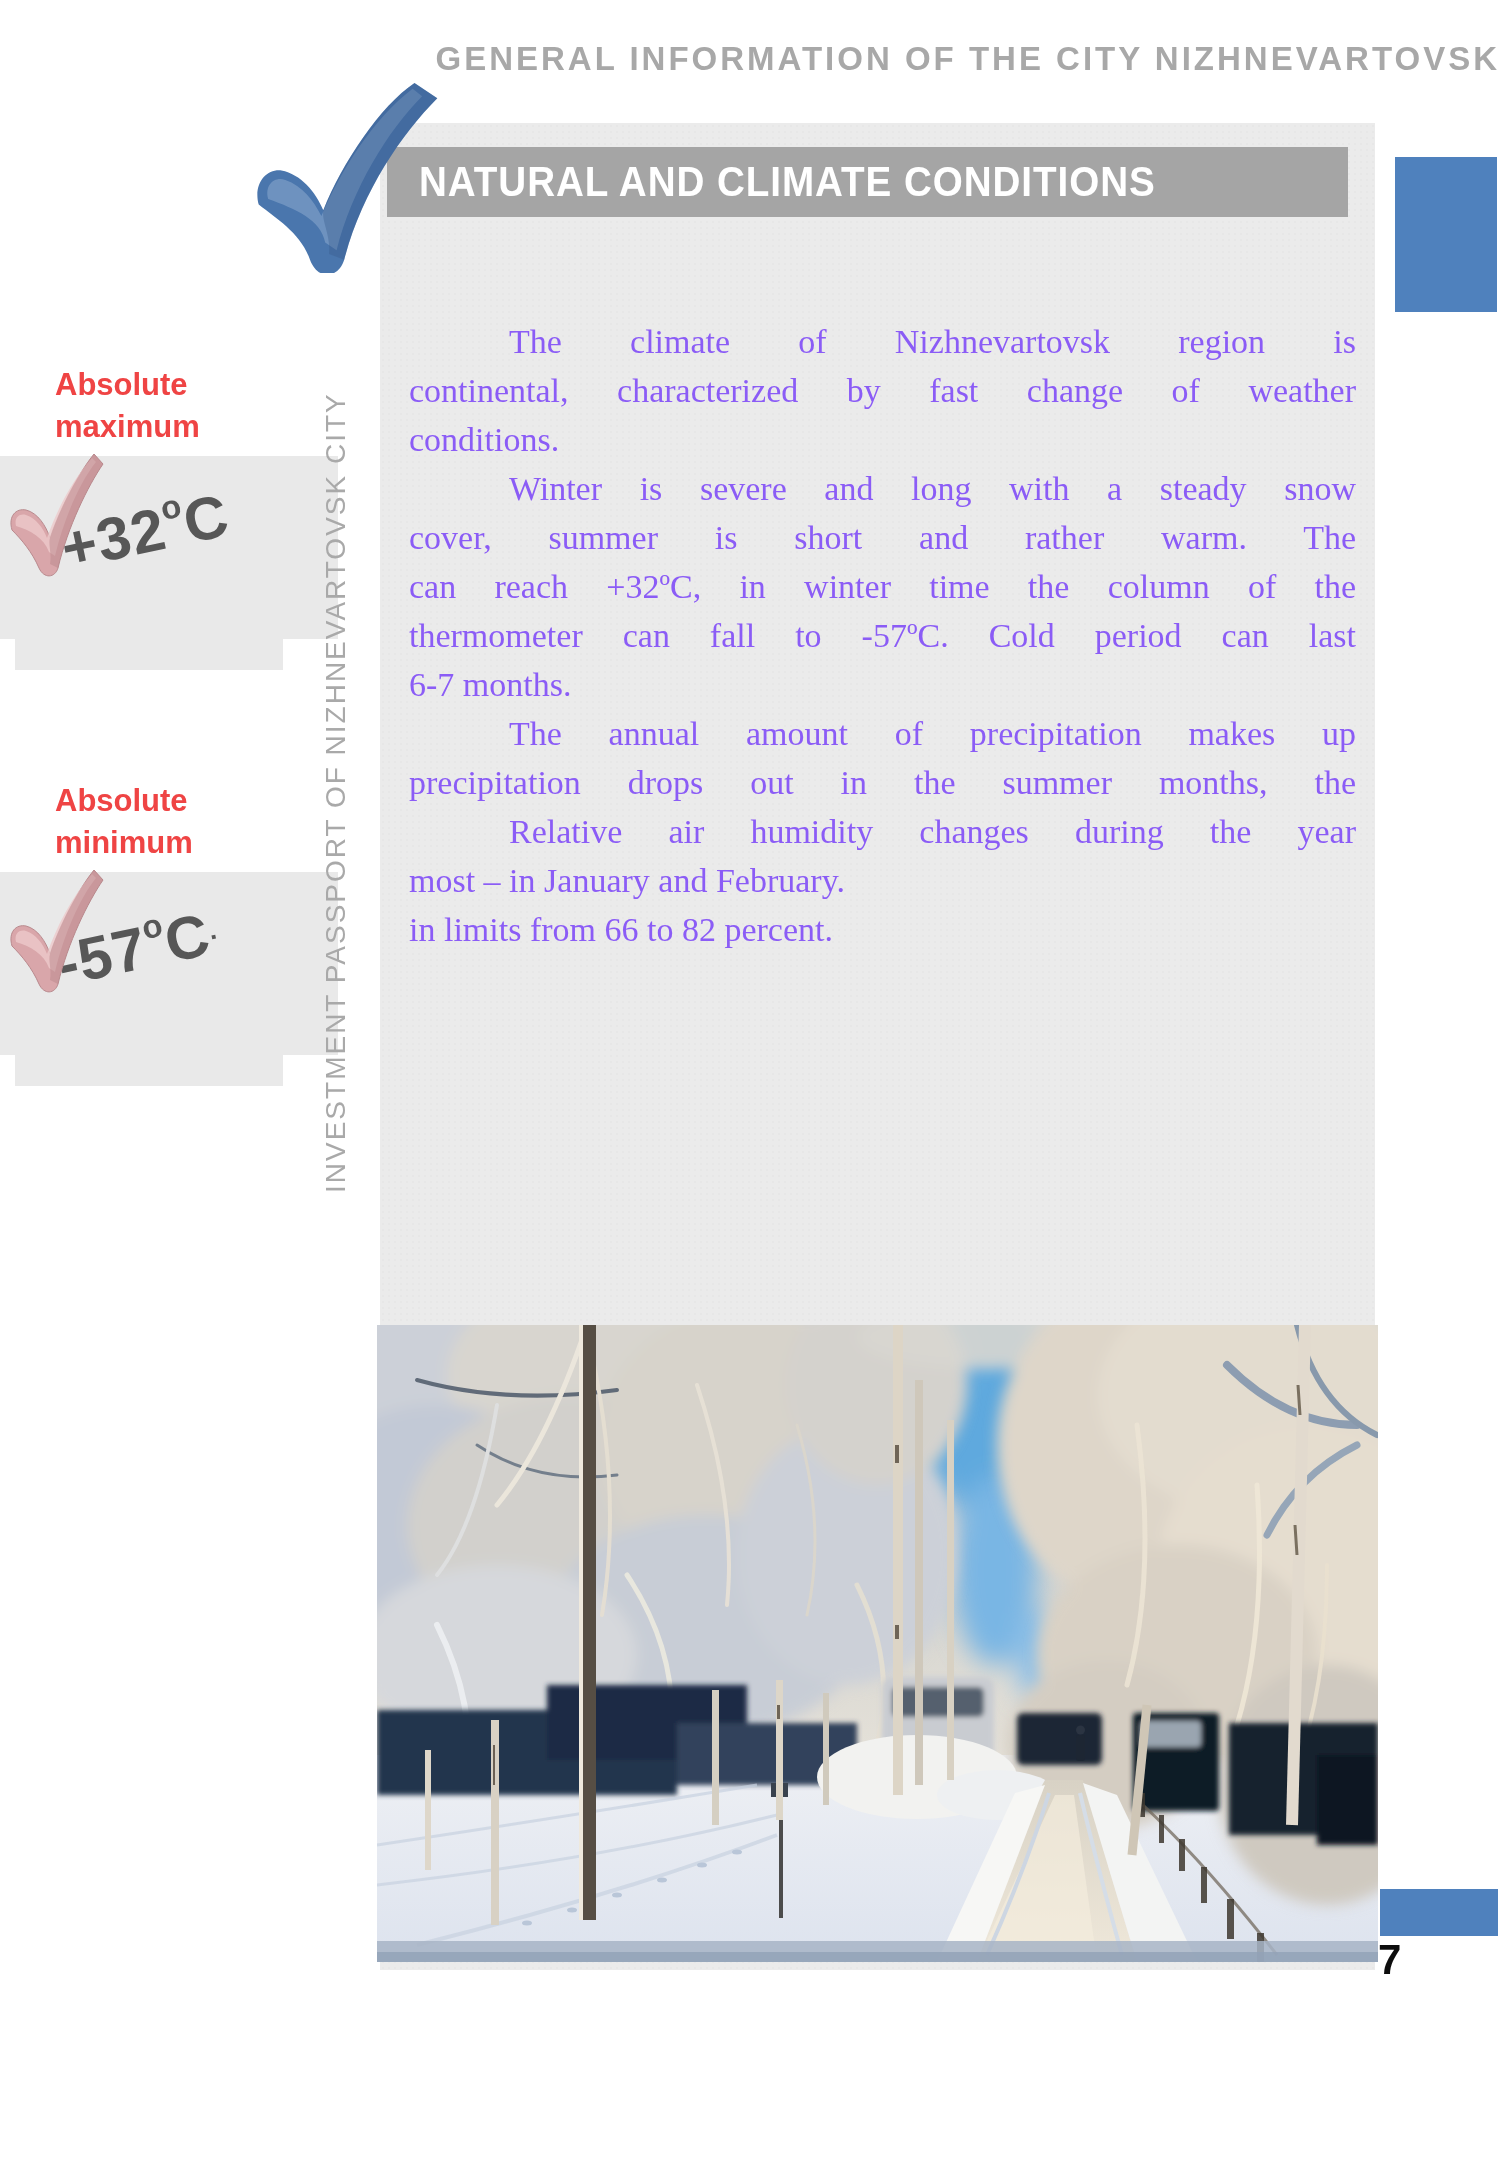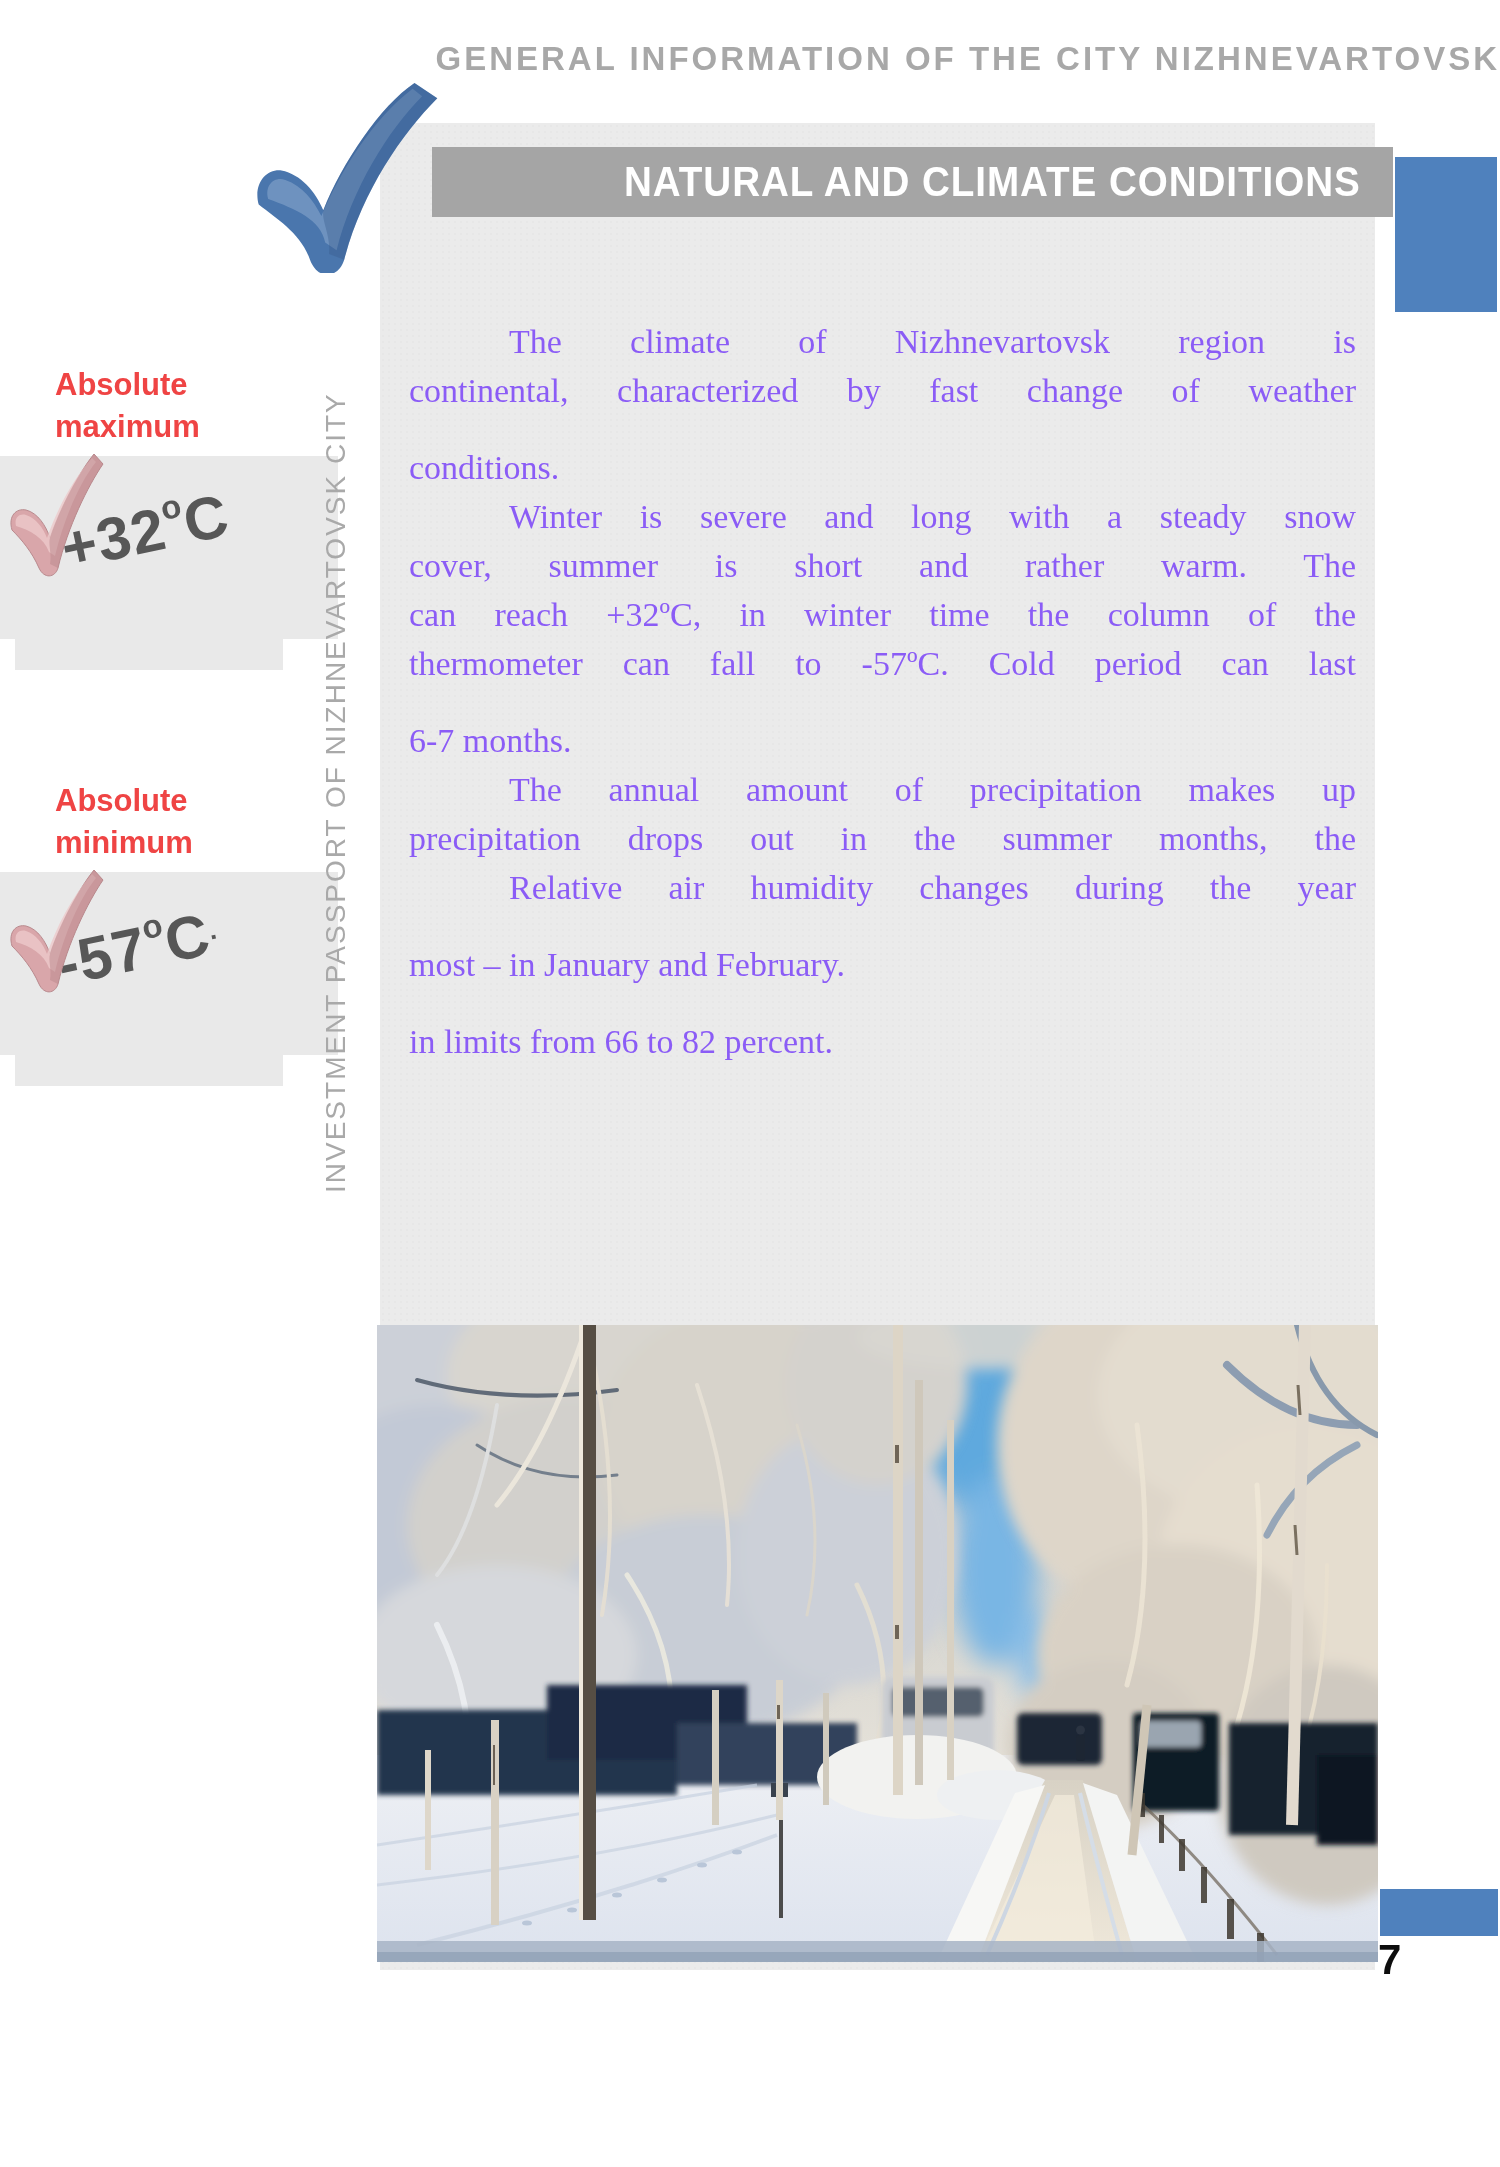--- a/index.html
+++ b/index.html
@@ -12,21 +12,21 @@
 
   
   .content-panel{position:absolute;left:380px;top:123px;width:995px;height:1847px;
     background:#ebebeb;
     background-image:radial-gradient(rgba(0,0,0,0.015) 1px,transparent 1px);
     background-size:6px 6px;}
 
   
   .section-banner{position:absolute;left:387px;top:147px;width:961px;height:70px;
     background:#a5a5a5;color:#ffffff;font-weight:bold;font-size:42px;letter-spacing:1px;
-    line-height:70px;text-align:right;transform-origin:center;margin-left:45px;}
+    line-height:70px;text-align:left;transform-origin:center;}
   .section-banner-inner{display:inline-block;transform:scaleX(0.92);transform-origin:center;white-space:nowrap;}
 
   
   .blue-check{position:absolute;left:248px;top:83px;width:200px;height:190px;z-index:5;}
 
   
   .blue-rect-top{position:absolute;left:1395px;top:157px;width:102px;height:155px;background:#4f81bd;}
   .blue-rect-bottom{position:absolute;left:1380px;top:1889px;width:118px;height:47px;background:#4f81bd;}
 
   
@@ -51,21 +51,21 @@
   
   .vertical-label{position:absolute;left:320px;top:403px;height:790px;
     writing-mode:vertical-rl;transform:rotate(180deg);
     font-size:28px;letter-spacing:2px;color:#a9a9a9;white-space:nowrap;}
 
   
   .main-text{position:absolute;left:409px;top:317px;width:947px;
     font-family:"Liberation Serif",serif;font-size:34px;color:#8b5cf6;}
   .line{height:49px;line-height:49px;text-align:justify;text-align-last:justify;
     white-space:normal;overflow:visible;}
-  .line.plast{text-align-last:left;margin-top:28px;}
+  .line.plast{text-align-last:left;}
   .line.pfirst{text-indent:100px;}
 
   
   .photo{position:absolute;left:377px;top:1325px;width:1001px;height:637px;overflow:hidden;}
   .photo svg{display:block;width:100%;height:100%;}
 
   
   .page-number{position:absolute;left:1378px;top:1936px;font-weight:bold;font-size:42px;color:#0d0d0d;}
 </style>
 </head>

